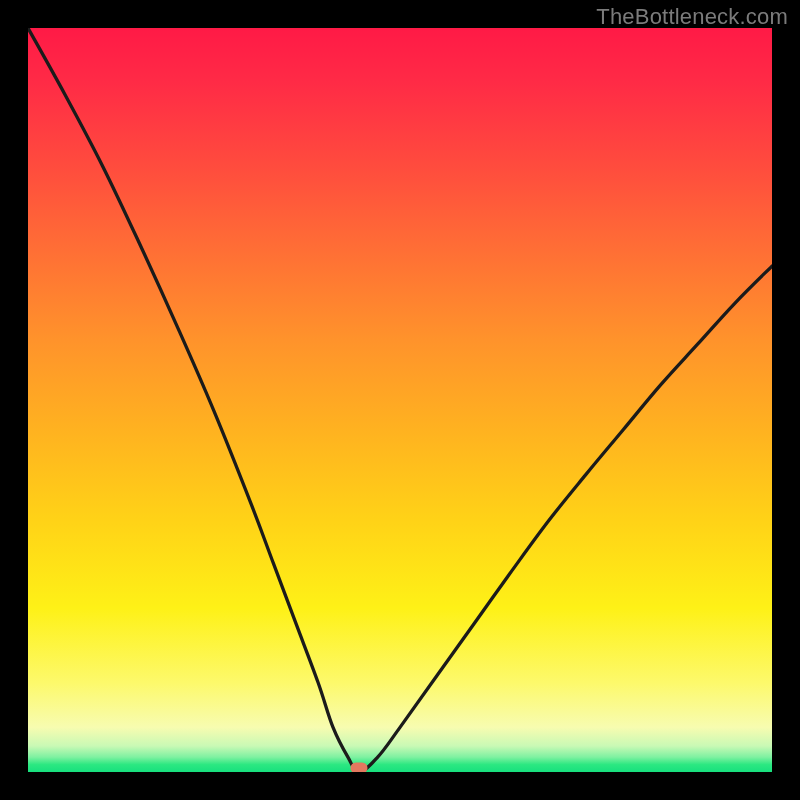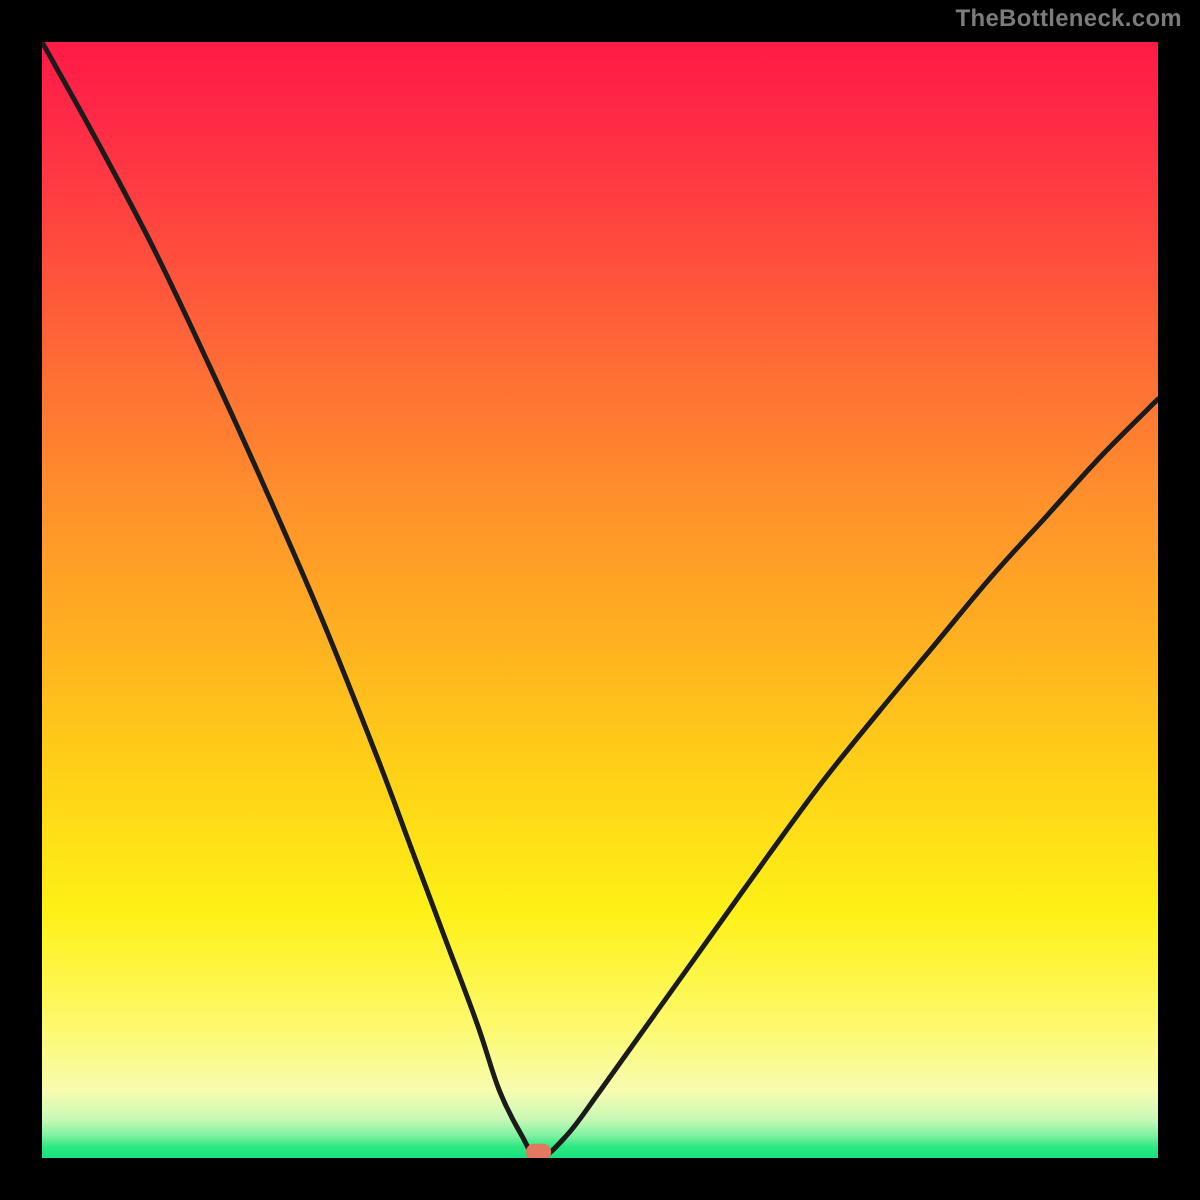--- a/index.html
+++ b/index.html
@@ -43,22 +43,22 @@
       #7ef1a1 98%,
       #2ce881 99%,
       #17e07e 100%
     );
   }
   .watermark {
     position: absolute;
     top: 4px;
     right: 12px;
     color: #7b7b7b;
-    font-size: 16px;
-    font-weight: 700;
+    font-size: 22px;
+    font-weight: 400;
     letter-spacing: 0.2px;
     user-select: none;
   }
   svg.curve {
     position: absolute;
     left: 0;
     top: 0;
     width: 744px;
     height: 744px;
   }

